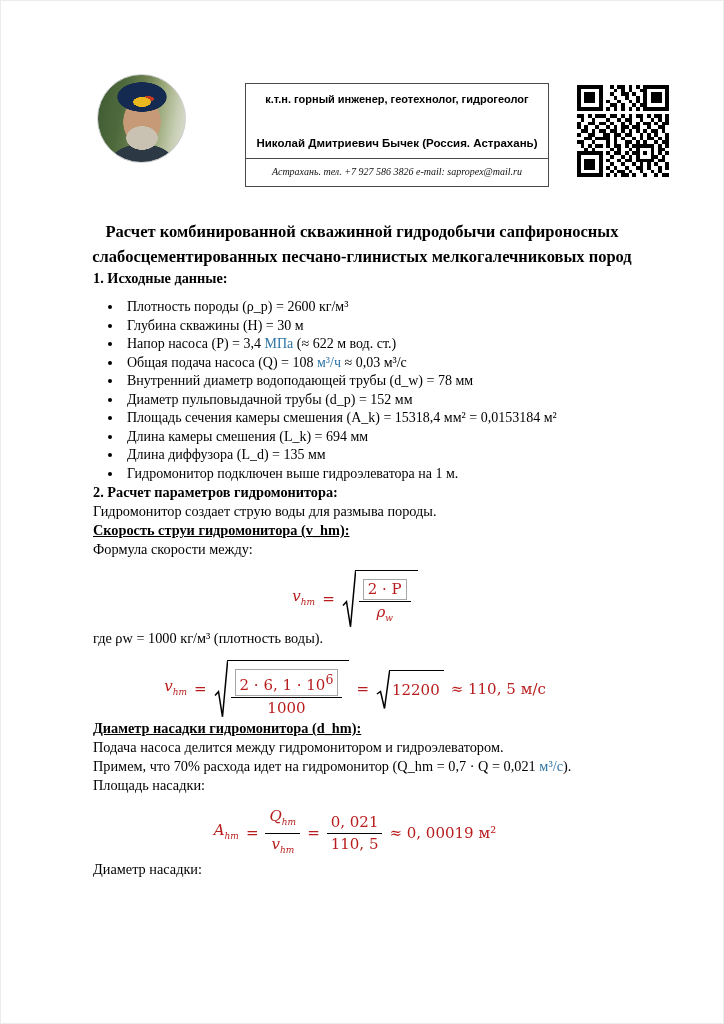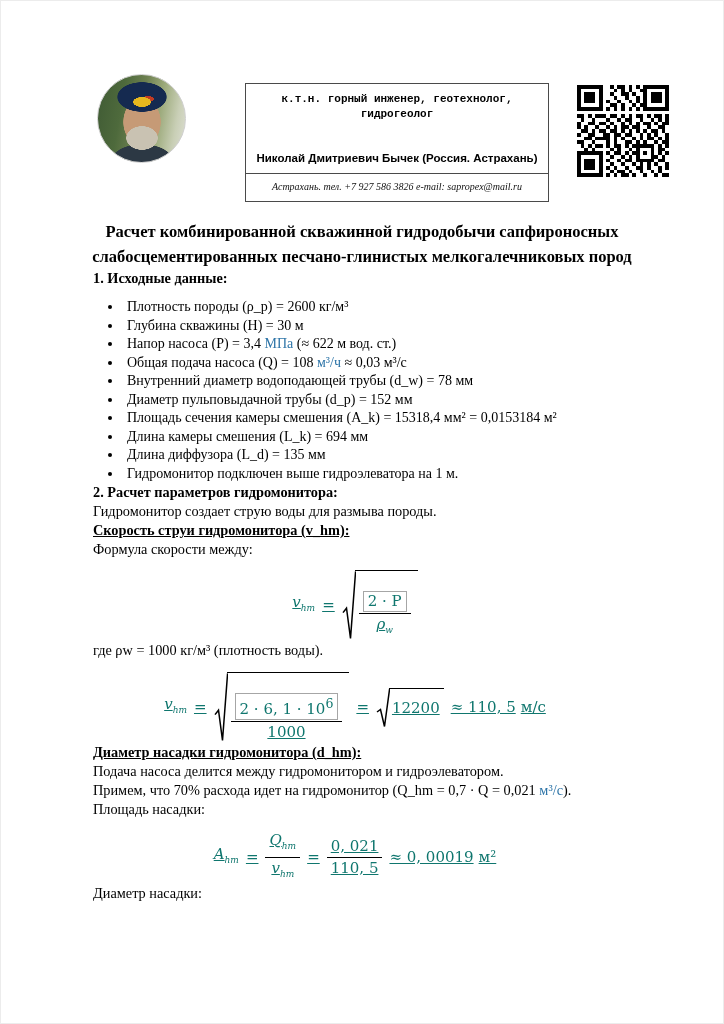--- a/index.html
+++ b/index.html
@@ -20,21 +20,21 @@
       radial-gradient(ellipse 16px 12px at 44px 63px, #c9c2b2 97%, transparent 100%),
       radial-gradient(ellipse 19px 24px at 44px 47px, #c69a76 97%, transparent 100%),
       radial-gradient(ellipse 31px 17px at 44px 86px, #2c3844 97%, transparent 100%),
       linear-gradient(100deg, #3f5a34 0%, #4e6a3c 28%, #6d8050 48%, #9aa878 66%, #c9cfb6 85%, #dfe0d6 100%);
   }
   .contact-card {
     position:absolute; left:244px; top:82px; width:302px;
     border:1.5px solid #4a4a4a; background:#fff; text-align:center;
   }
   .cc-top { padding:8px 8px 7px; border-bottom:1px solid #4a4a4a; }
-  .cc-line1 { font-family:Liberation Mono, monospace; font-weight:bold; font-size:11px; line-height:15px; }
+  .cc-line1 { font-family:Liberation Sans, sans-serif; font-weight:bold; font-size:11px; line-height:15px; }
   .cc-line2 { font-family:"Liberation Sans", sans-serif; font-weight:bold; font-size:11.5px; line-height:16px;margin-top:28px; }
   .cc-contact { padding:6px 6px 8px; font-style:italic; font-size:10px; line-height:13px; color:#111; }
   .qr { position:absolute; left:576px; top:84px; width:92px; height:92px; shape-rendering:crispEdges; }
 
   
   .title {
     position:absolute; left:50px; right:50px; top:206px; margin:12px;
     text-align:center; font-size:16.5px; font-weight:bold; line-height:25px;
   }
   .title span { display:block; }
@@ -51,34 +51,34 @@
   .sub-heading { margin-top:16px; text-decoration:underline; }
   .lead { margin-top:3px; }
   .note { margin-top:13px; }
   .body-line { margin-top:2px; }
   .label-line { margin-top:15px; }
   .unit-accent { color:var(--unit-accent, #2e75a8); }
 
   
   .formula {
     display:flex; justify-content:center; align-items:center;
-    font-family:"DejaVu Serif", "Liberation Serif", serif; font-size:15px; color:#0f766e;text-decoration:underline;
+    font-family:"DejaVu Serif", "Liberation Serif", serif; font-size:15px; color:#b91c1c;
   }
   .f1 { margin-top:11px; min-height:54px; }
   .f2 { margin-top:12px; min-height:48px; }
   .f3 { margin-top:12px; min-height:48px; }
   .mi { font-style:italic; }
   .mo { margin:0 7px; }
   .formula sub { font-size:0.6em; }
   .vg { white-space:nowrap; }
   .sqrt { display:inline-flex; align-items:stretch; }
   .radsvg { width:14px; height:auto; align-self:stretch; }
   .radicand {
     border-top:1.4px solid #000; margin-left:-1px;
-    padding:20px 7px 1px 4px; display:flex; align-items:center;
+    padding:8px 7px 1px 4px; display:flex; align-items:center;
   }
   .radicand.rsm { padding:1px 4px 0 3px; }
   .frac { display:inline-flex; flex-direction:column; }
   .fnum { text-align:center; padding:0 4px 1px; }
   .fden { text-align:center; border-top:1px solid #000; padding:1px 4px 0; }
   .boxed { border:1px solid #a6a6a6; padding:0 4px; display:inline-block; }
   .unit { font-style:normal; margin-left:5px; }
   .result { margin-left:7px; }
 </style>
 </head>

